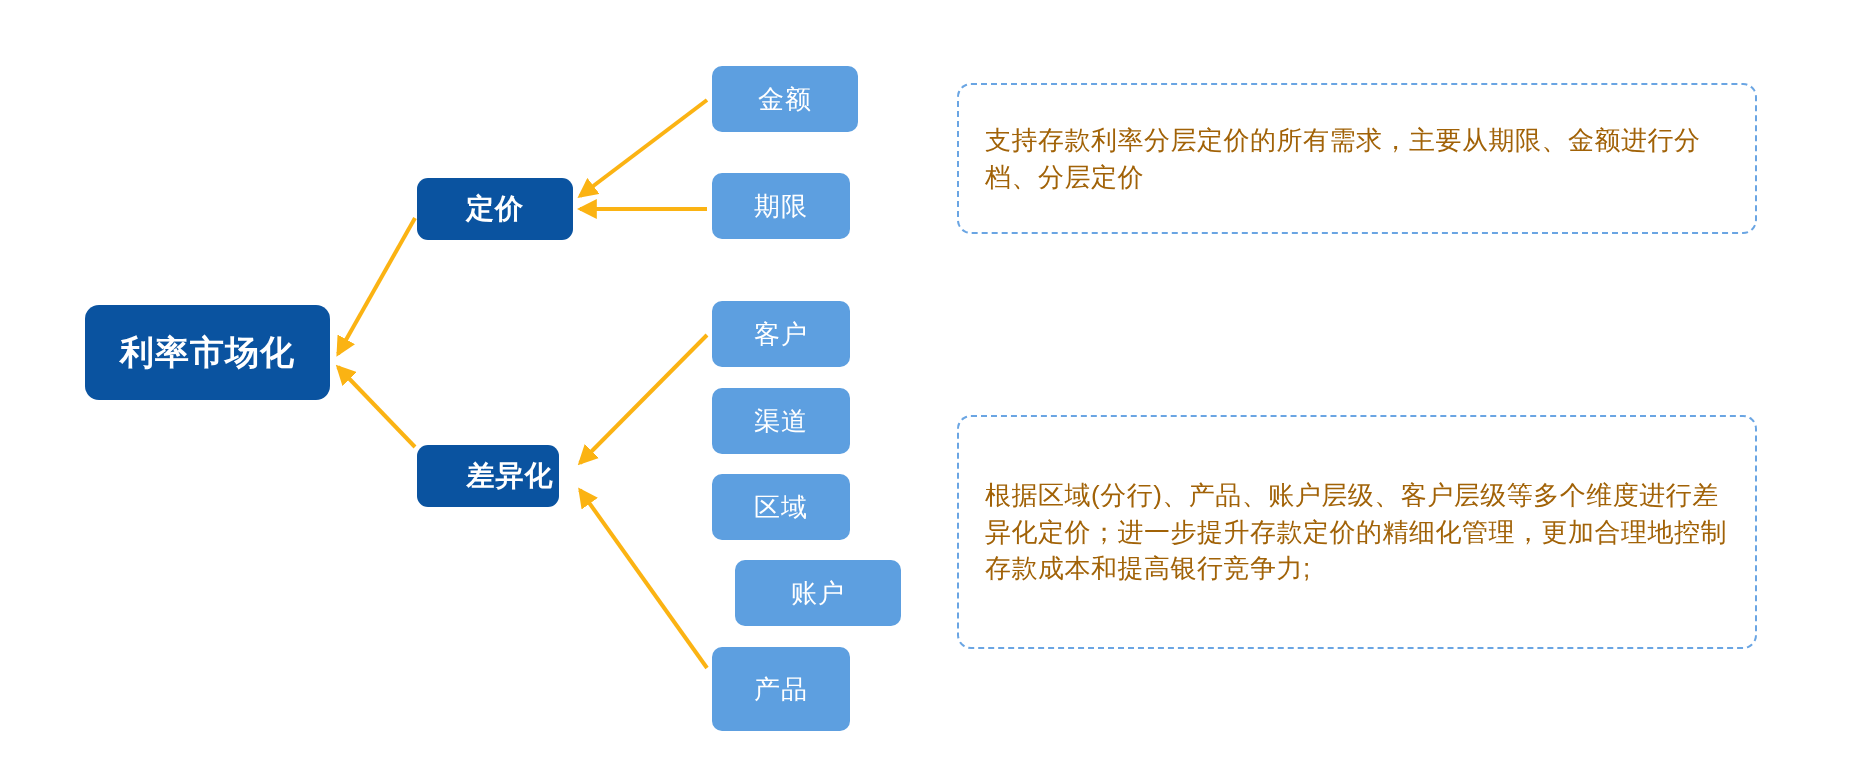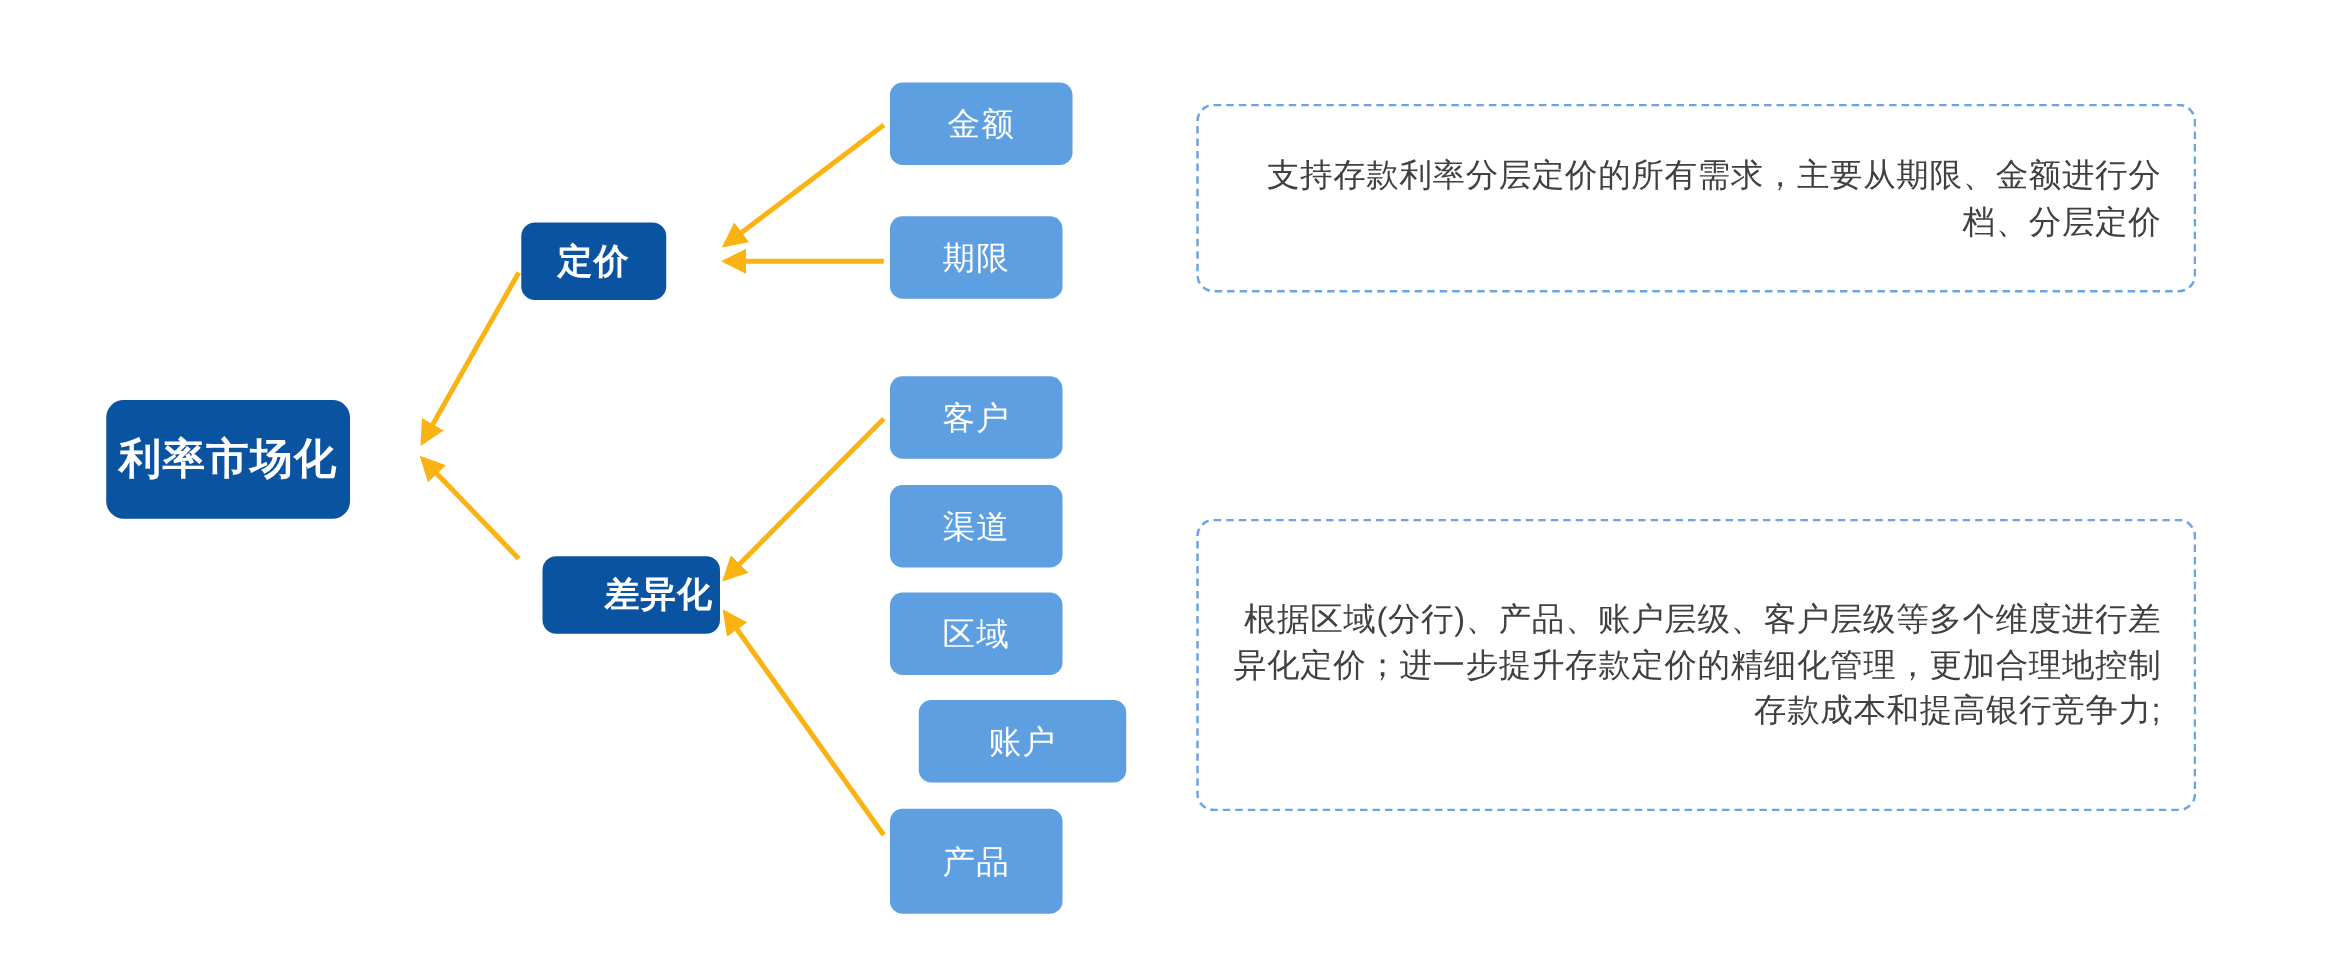--- a/index.html
+++ b/index.html
@@ -56,25 +56,25 @@
   }
   .callout {
     position: absolute;
     border: 2px dashed #6AA5E3;
     border-radius: 14px;
     display: flex;
     align-items: center;
     padding: 16px 26px;
   }
   .callout-text {
-    color: #404040;
+    color: #a16207;
     font-size: 26px;
     line-height: 1.42;
     letter-spacing: 0.5px;
-    text-align: right;
+    text-align: left;
     word-break: break-all;
   }
 </style>
 </head>
 <body>
 
 <div id="stage">
 
   <svg class="connectors" viewBox="0 0 1876 778" xmlns="http://www.w3.org/2000/svg">
     <defs>
@@ -89,29 +89,29 @@
 
     <line x1="415" y1="218" x2="338" y2="354" stroke="#FBB313" stroke-width="4" marker-end="url(#arrowhead)"></line>
 
     <line x1="707" y1="335" x2="580" y2="463" stroke="#FBB313" stroke-width="4" marker-end="url(#arrowhead)"></line>
 
     <line x1="707" y1="668" x2="580" y2="490" stroke="#FBB313" stroke-width="4" marker-end="url(#arrowhead)"></line>
 
     <line x1="415" y1="447" x2="338" y2="367" stroke="#FBB313" stroke-width="4" marker-end="url(#arrowhead)"></line>
   </svg>
 
-  <div class="node node-root" style="left:85px; top:320px; width:195px; height:95px;">
+  <div class="node node-root" style="left:85px; top:305px; width:245px; height:95px;">
     <span>利率市场化</span>
   </div>
 
-  <div class="node node-mid" style="left:417px; top:178px; width:116px; height:62px;text-align:right;">
+  <div class="node node-mid" style="left:417px; top:178px; width:156px; height:62px;text-align:right;">
     <span>定价</span>
   </div>
 
-  <div class="node node-mid" style="left:434px; top:445px; width:142px; height:62px;padding-left:44px;">
+  <div class="node node-mid" style="left:417px; top:445px; width:142px; height:62px;padding-left:44px;">
     <span>差异化</span>
   </div>
 
   <div class="node node-leaf" style="left:712px; top:66px; width:146px; height:66px;">
     <span>金额</span>
   </div>
 
   <div class="node node-leaf" style="left:712px; top:301px; width:138px; height:66px;">
     <span>客户</span>
   </div>

